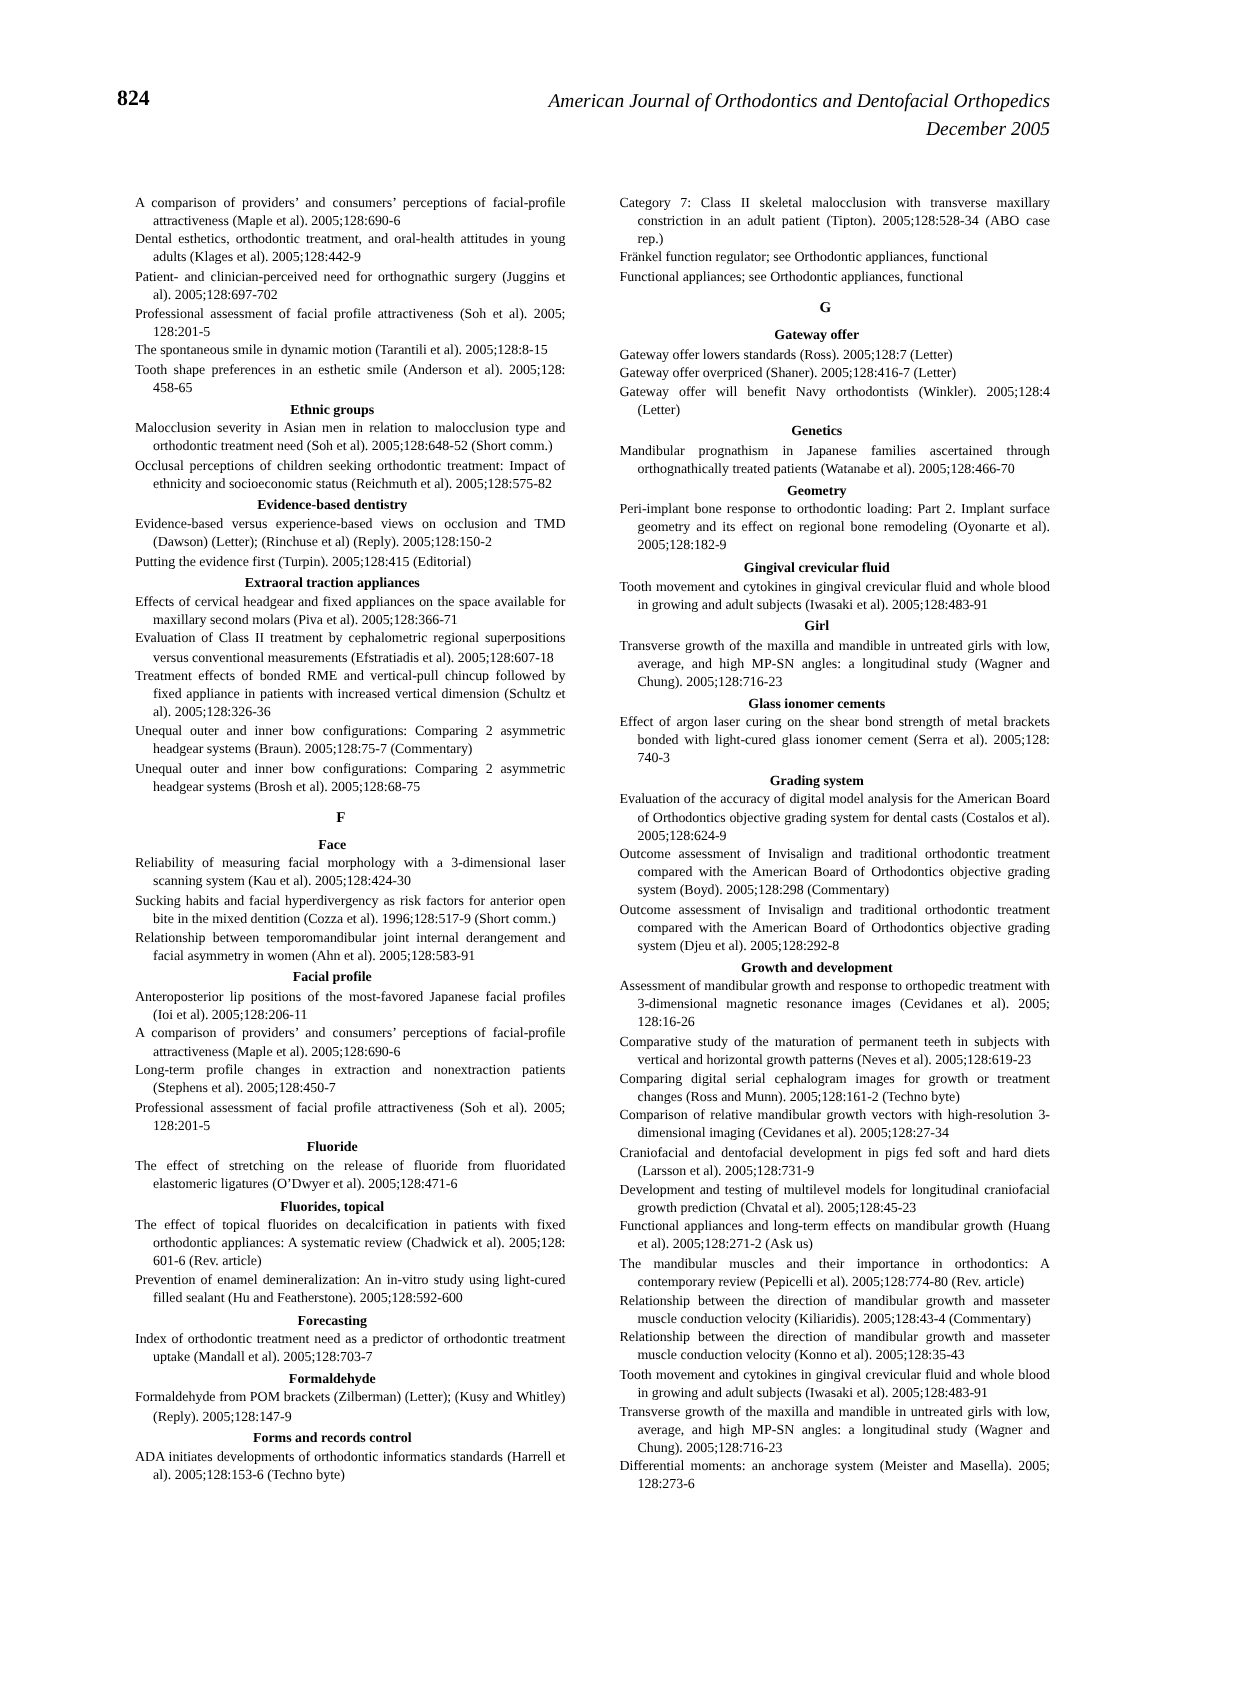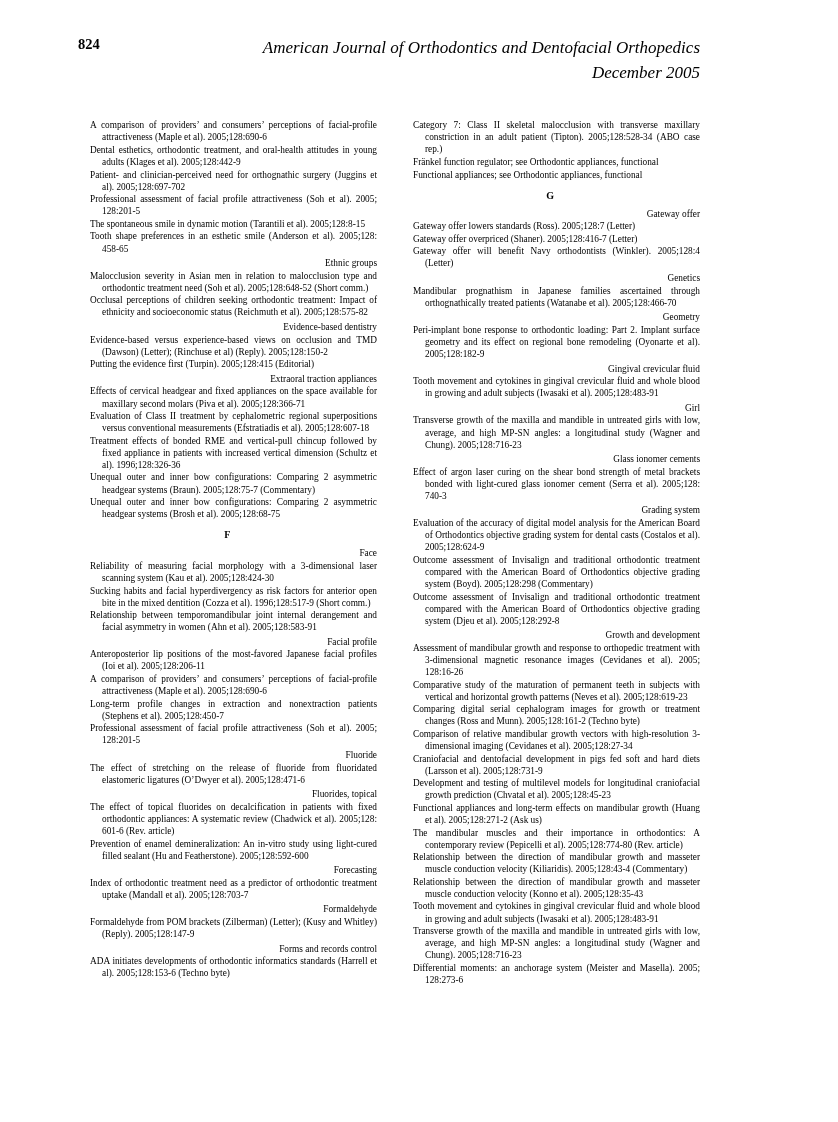--- a/index.html
+++ b/index.html
@@ -12,38 +12,38 @@
     height: 1122px;
     font-family: "Liberation Serif", serif;
     color: #000000;
     position: relative;
   }
   .page {
     position: relative;
     width: 778px;
     height: 1122px;
     box-sizing: border-box;
-    padding: 36px 78px 40px 78px;
+    padding: 58px 78px 40px 78px;
   }
   .header {
     display: flex;
     justify-content: space-between;
     align-items: flex-start;
     margin-bottom: 34px;
   }
   .page-number {
     font-family: "Liberation Serif", serif;
     font-weight: bold;
     font-size: 14.5px;
     line-height: 1.2;
   }
   .journal-info {
     text-align: right;
     font-style: italic;
-    font-size: 17px;
+    font-size: 13px;
     line-height: 1.45;
   }
   .columns {
     display: flex;
     gap: 24px;
     align-items: flex-start;
   }
   .col {
     width: 332px;
     font-size: 9.3px;
@@ -54,24 +54,24 @@
     margin: 0 0 0.5px 0;
     padding-left: 24px;
     text-indent: 0;
   }
   .hang {
     padding-left: 24px;
     text-indent: -12px;
     margin: 0 0 0.5px 0;
   }
   .heading {
-    font-weight: normal;
+    font-weight: bold;
     padding-left: 0;
     margin: 2.5px 0 0.5px 0;
-    text-align: right;
+    text-align: center;
   }
   .letter-div {
     text-align: center;
     font-weight: bold;
     font-size: 10px;
     margin: 8px 0 6px 0;
     letter-spacing: 0.5px;
   }
 </style>
 </head>
@@ -97,21 +97,21 @@
         <div class="hang entry">Tooth shape preferences in an esthetic smile (Anderson et al). 2005;128: 458-65</div>
         <div class="hang heading">Ethnic groups</div>
         <div class="hang entry">Malocclusion severity in Asian men in relation to malocclusion type and orthodontic treatment need (Soh et al). 2005;128:648-52 (Short comm.)</div>
         <div class="hang entry">Occlusal perceptions of children seeking orthodontic treatment: Impact of ethnicity and socioeconomic status (Reichmuth et al). 2005;128:575-82</div>
         <div class="hang heading">Evidence-based dentistry</div>
         <div class="hang entry">Evidence-based versus experience-based views on occlusion and TMD (Dawson) (Letter); (Rinchuse et al) (Reply). 2005;128:150-2</div>
         <div class="hang entry">Putting the evidence first (Turpin). 2005;128:415 (Editorial)</div>
         <div class="hang heading">Extraoral traction appliances</div>
         <div class="hang entry">Effects of cervical headgear and fixed appliances on the space available for maxillary second molars (Piva et al). 2005;128:366-71</div>
         <div class="hang entry">Evaluation of Class II treatment by cephalometric regional superpositions versus conventional measurements (Efstratiadis et al). 2005;128:607-18</div>
-        <div class="hang entry">Treatment effects of bonded RME and vertical-pull chincup followed by fixed appliance in patients with increased vertical dimension (Schultz et al). 1996;128:326-36</div>
+        <div class="hang entry">Treatment effects of bonded RME and vertical-pull chincup followed by fixed appliance in patients with increased vertical dimension (Schultz et al). 2005;128:326-36</div>
         <div class="hang entry">Unequal outer and inner bow configurations: Comparing 2 asymmetric headgear systems (Braun). 2005;128:75-7 (Commentary)</div>
         <div class="hang entry">Unequal outer and inner bow configurations: Comparing 2 asymmetric headgear systems (Brosh et al). 2005;128:68-75</div>
         <div class="letter-div">F</div>
         <div class="hang heading">Face</div>
         <div class="hang entry">Reliability of measuring facial morphology with a 3-dimensional laser scanning system (Kau et al). 2005;128:424-30</div>
         <div class="hang entry">Sucking habits and facial hyperdivergency as risk factors for anterior open bite in the mixed dentition (Cozza et al). 1996;128:517-9 (Short comm.)</div>
         <div class="hang entry">Relationship between temporomandibular joint internal derangement and facial asymmetry in women (Ahn et al). 2005;128:583-91</div>
         <div class="hang heading">Facial profile</div>
         <div class="hang entry">Anteroposterior lip positions of the most-favored Japanese facial profiles (Ioi et al). 2005;128:206-11</div>
         <div class="hang entry">A comparison of providers’ and consumers’ perceptions of facial-profile attractiveness (Maple et al). 2005;128:690-6</div>

